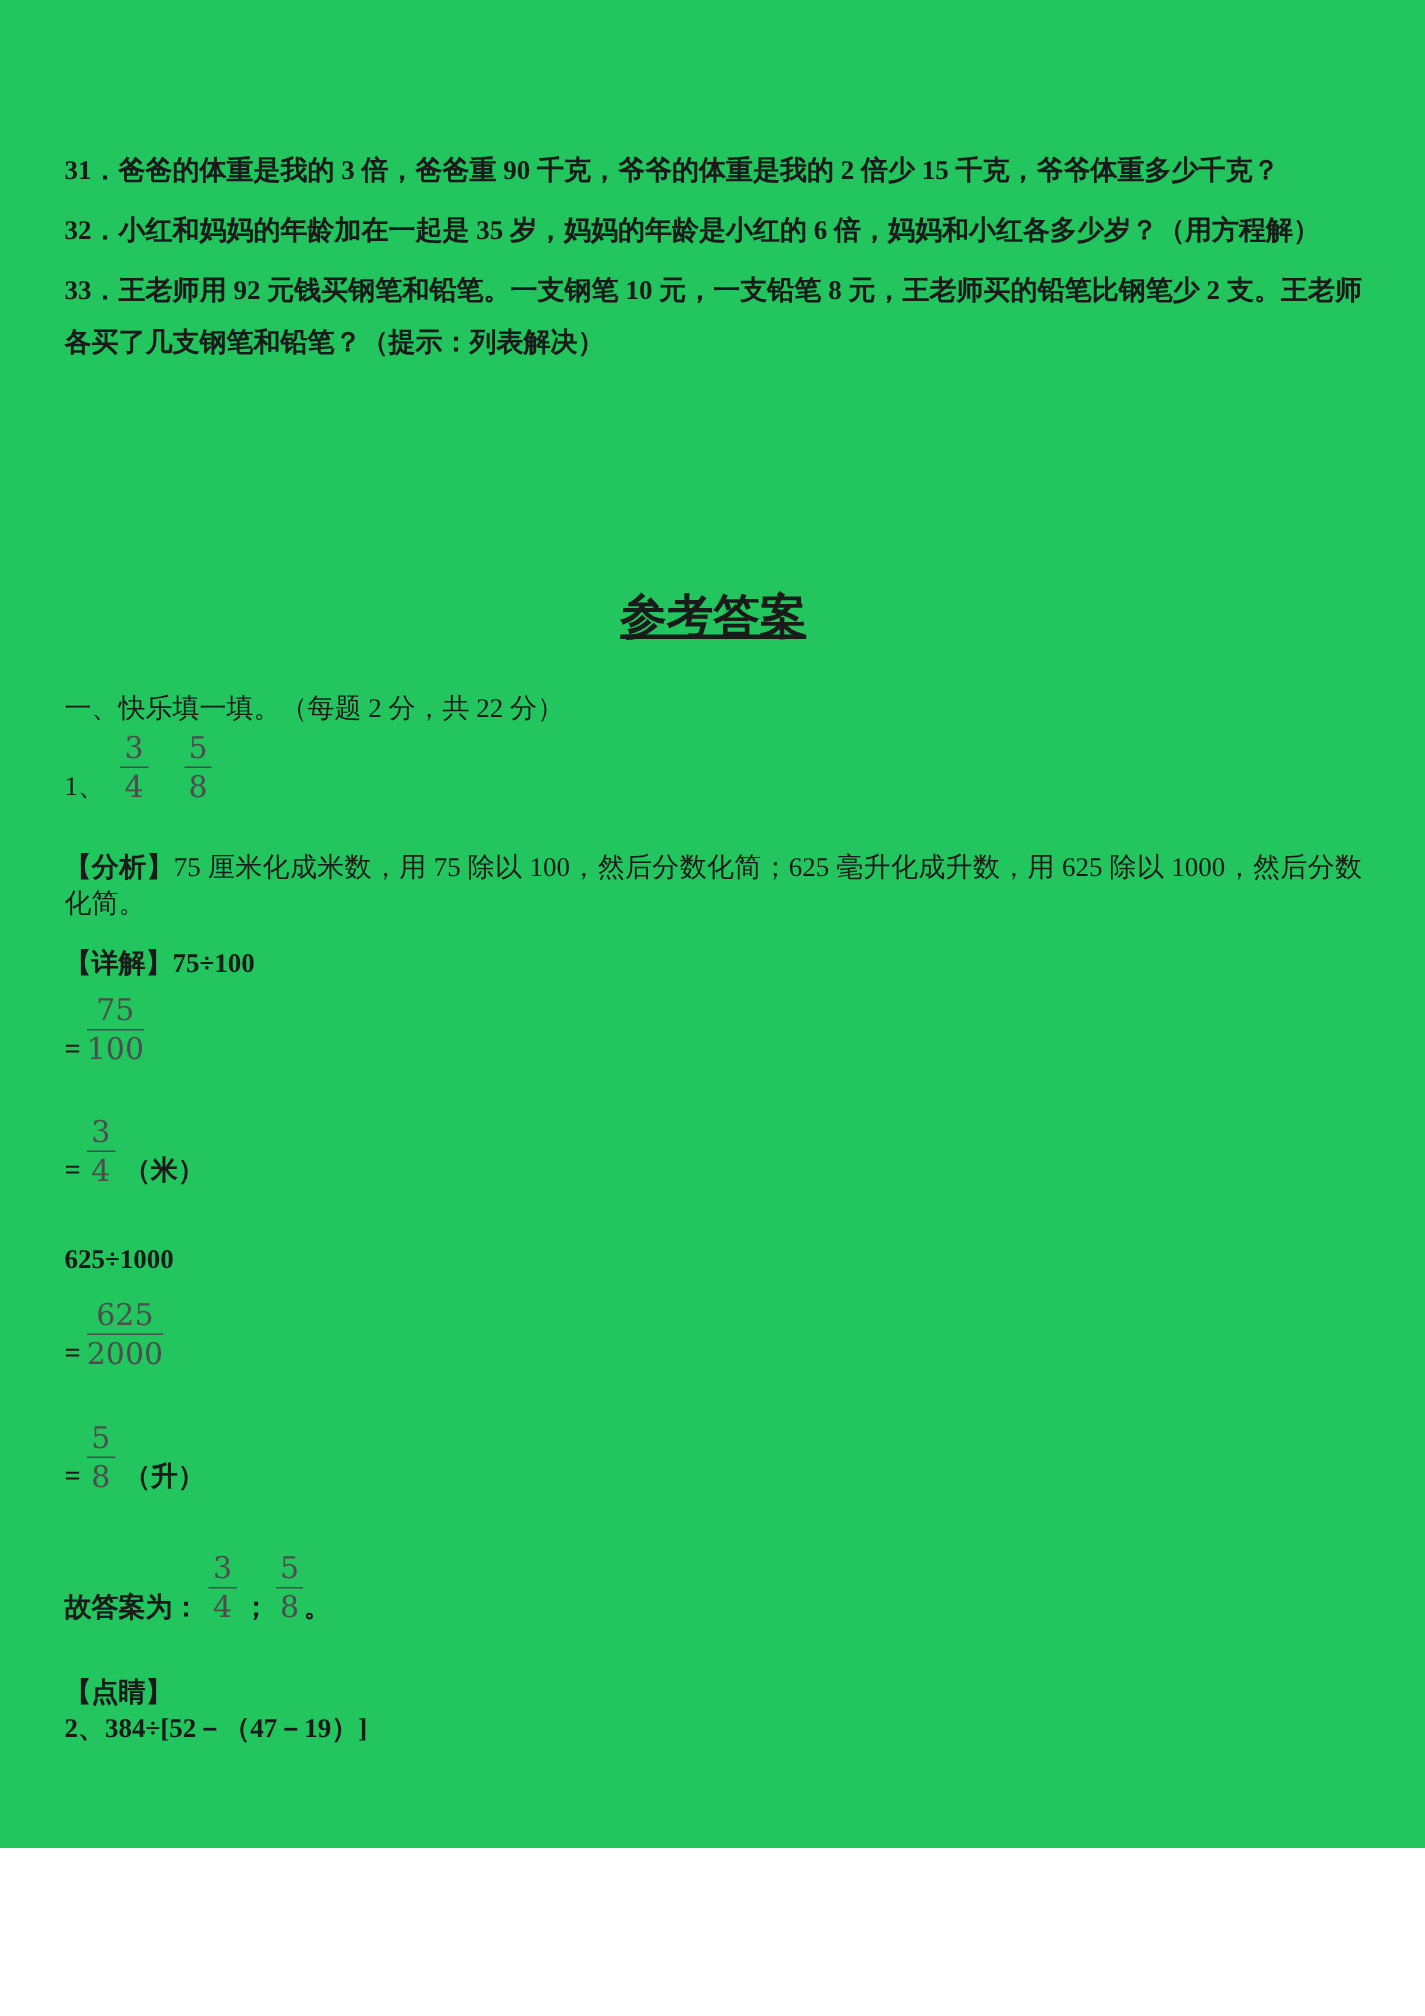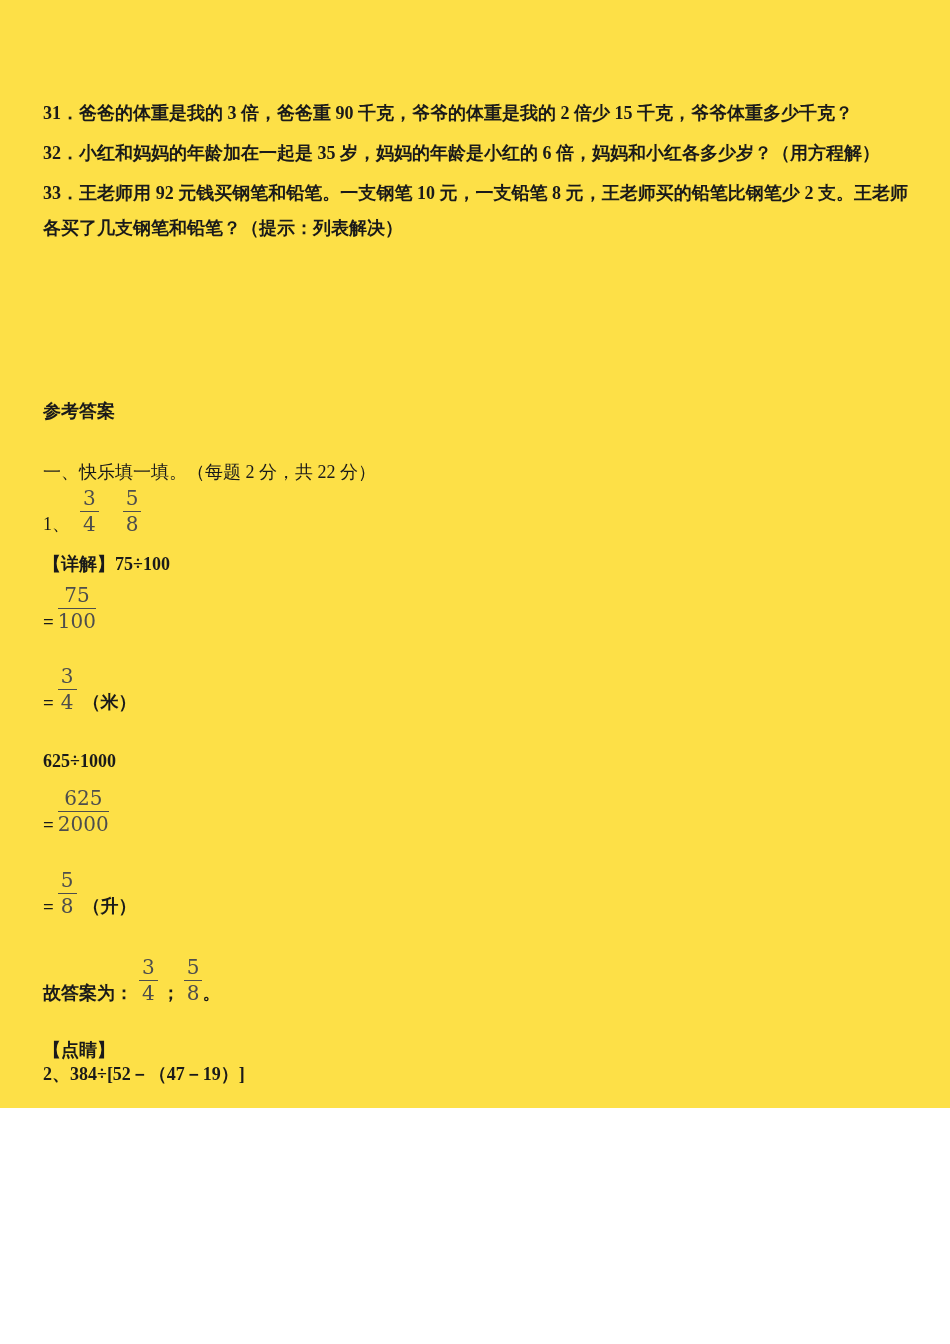--- a/index.html
+++ b/index.html
@@ -1,39 +1,41 @@
 <!DOCTYPE html>
 <html><head>
 <meta charset="utf-8">
 <style>
   html,body{margin:0;padding:0;background:#ffffff;}
   .page{
     position:relative;
-    width:950px;height:1108px;
+    width:950px;height:1232px;
     box-sizing:border-box;
     padding:96px 42px 0 43px;
-    background:#fde047;
+    background:#22c55e;
     color:#1a1a1a;
     font-family:"Liberation Serif","DejaVu Serif",serif;
     overflow:hidden;
   }
   
   .question{
     font-size:18px;
     line-height:35px;
     margin:0 0 5px 0;
     font-weight:700;
     text-align:justify;
   }
   
   .answers-title{
-    font-size:18px;
+    font-size:31px;
     line-height:34px;
     font-weight:700;
+    text-align:center;
     margin:148px 0 0 0;
+    text-decoration:underline;
   }
   
   .section-heading{
     font-size:18px;
     line-height:24px;
     font-weight:400;
     margin:32px 0 0 0;
   }
   
   .body-line{
@@ -130,20 +132,21 @@
     <span class="frac">
       <span class="num">3</span>
       <span class="den">4</span>
     </span>
     <span class="frac">
       <span class="num">5</span>
       <span class="den">8</span>
     </span>
   </div>
 
+  <p class="body-line analysis-line"><span class="lbl">【分析】</span><span>75 厘米化成米数，用 75 除以 100，然后分数化简；625 毫升化成升数，用 625 除以 1000，然后分数化简。</span></p>
 
   <p class="body-line detail-line"><span class="lbl">【详解】</span><span class="expr">75÷100</span></p>
 
   <div class="eq-line eq1">
     <span class="eq-sign">=</span>
     <span class="frac">
       <span class="num">75</span>
       <span class="den">100</span>
     </span>
     <span class="eq-unit"></span>

